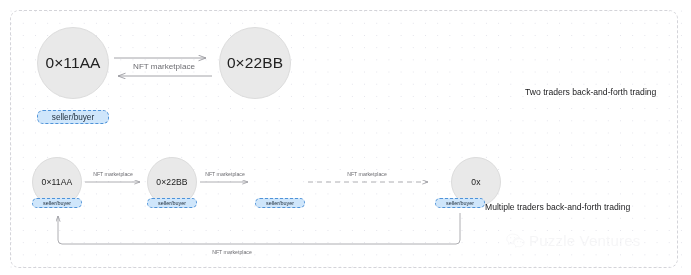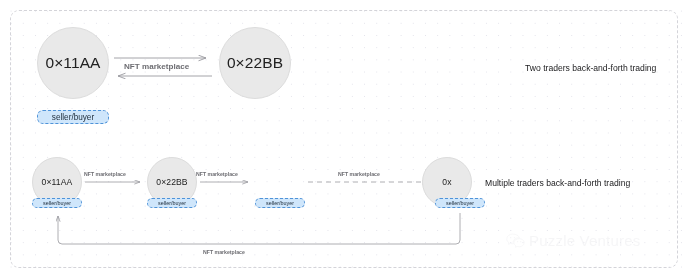--- a/index.html
+++ b/index.html
@@ -84,32 +84,32 @@
     height: 10px;
     font-size: 5.4px;
     padding: 0 4px;
   }
 
   
   .edge-label {
     position: absolute;
     color: #6d6d72;
     white-space: nowrap;
-    text-align: left;
-    font-weight: bold;
+    text-align: center;
   }
   .edge-label.big { font-size: 8.1px; }
   .edge-label.small { font-size: 5.2px; }
 
   
   .caption {
     position: absolute;
     color: #1c1c1e;
     font-size: 8.6px;
     white-space: nowrap;
+    margin-top: 24px;
   }
 
   
   #watermark {
     position: absolute;
     display: flex;
     align-items: center;
     gap: 4px;
     opacity: 0.5;
     pointer-events: none;
@@ -186,21 +186,21 @@
     <span class="node-label">0×22BB</span>
   </div>
   <div class="badge small" style="left:147px; top:198px; width:50px;">
     <span>seller/buyer</span>
   </div>
 
   <div class="badge small" style="left:255px; top:198px; width:50px;">
     <span>seller/buyer</span>
   </div>
 
-  <div class="node small" style="left:422px; top:157px;">
+  <div class="node small" style="left:451px; top:157px;">
     <span class="node-label">0x</span>
   </div>
   <div class="badge small" style="left:435px; top:198px; width:50px;">
     <span>seller/buyer</span>
   </div>
 
   <div class="edge-label small" style="left:84px; top:171px; width:58px;">NFT marketplace</div>
   <div class="edge-label small" style="left:196px; top:171px; width:58px;">NFT marketplace</div>
   <div class="edge-label small" style="left:338px; top:171px; width:58px;">NFT marketplace</div>
   <div class="edge-label small" style="left:203px; top:249px; width:58px;">NFT marketplace</div>

